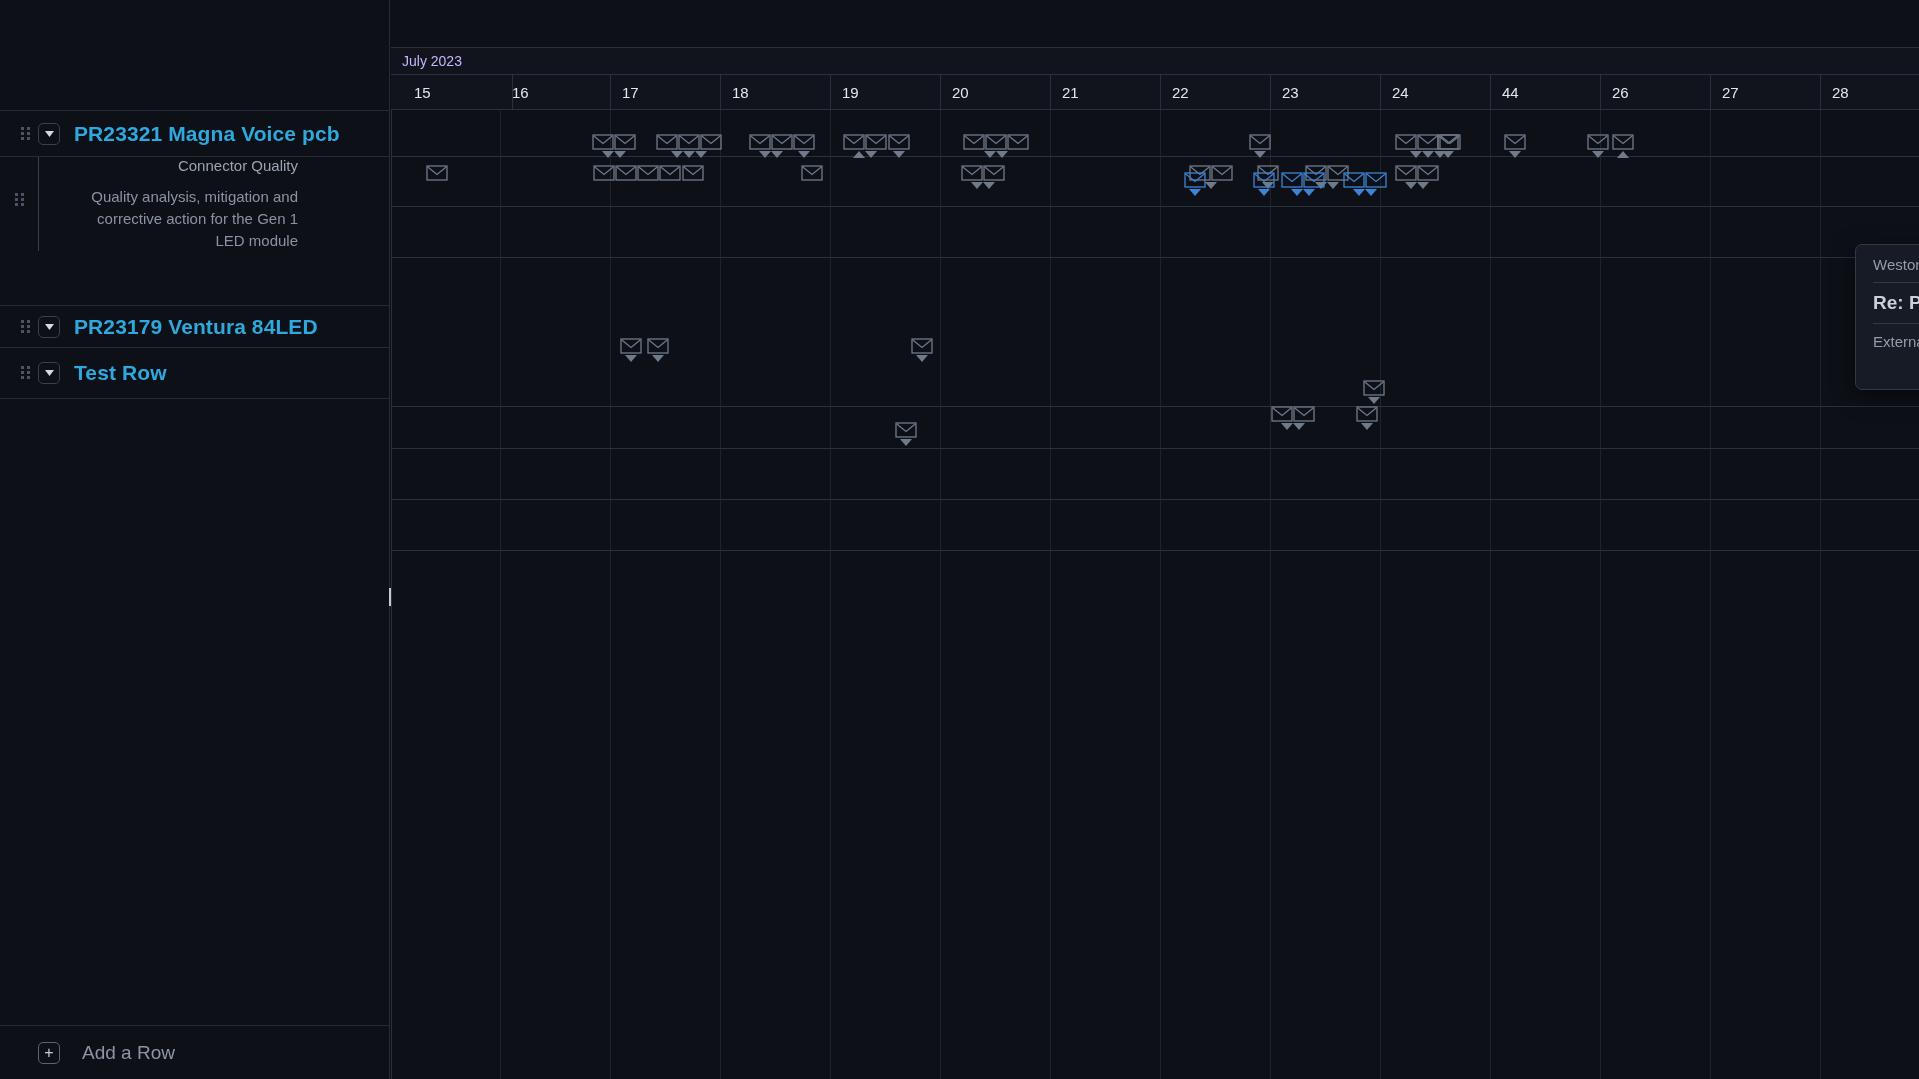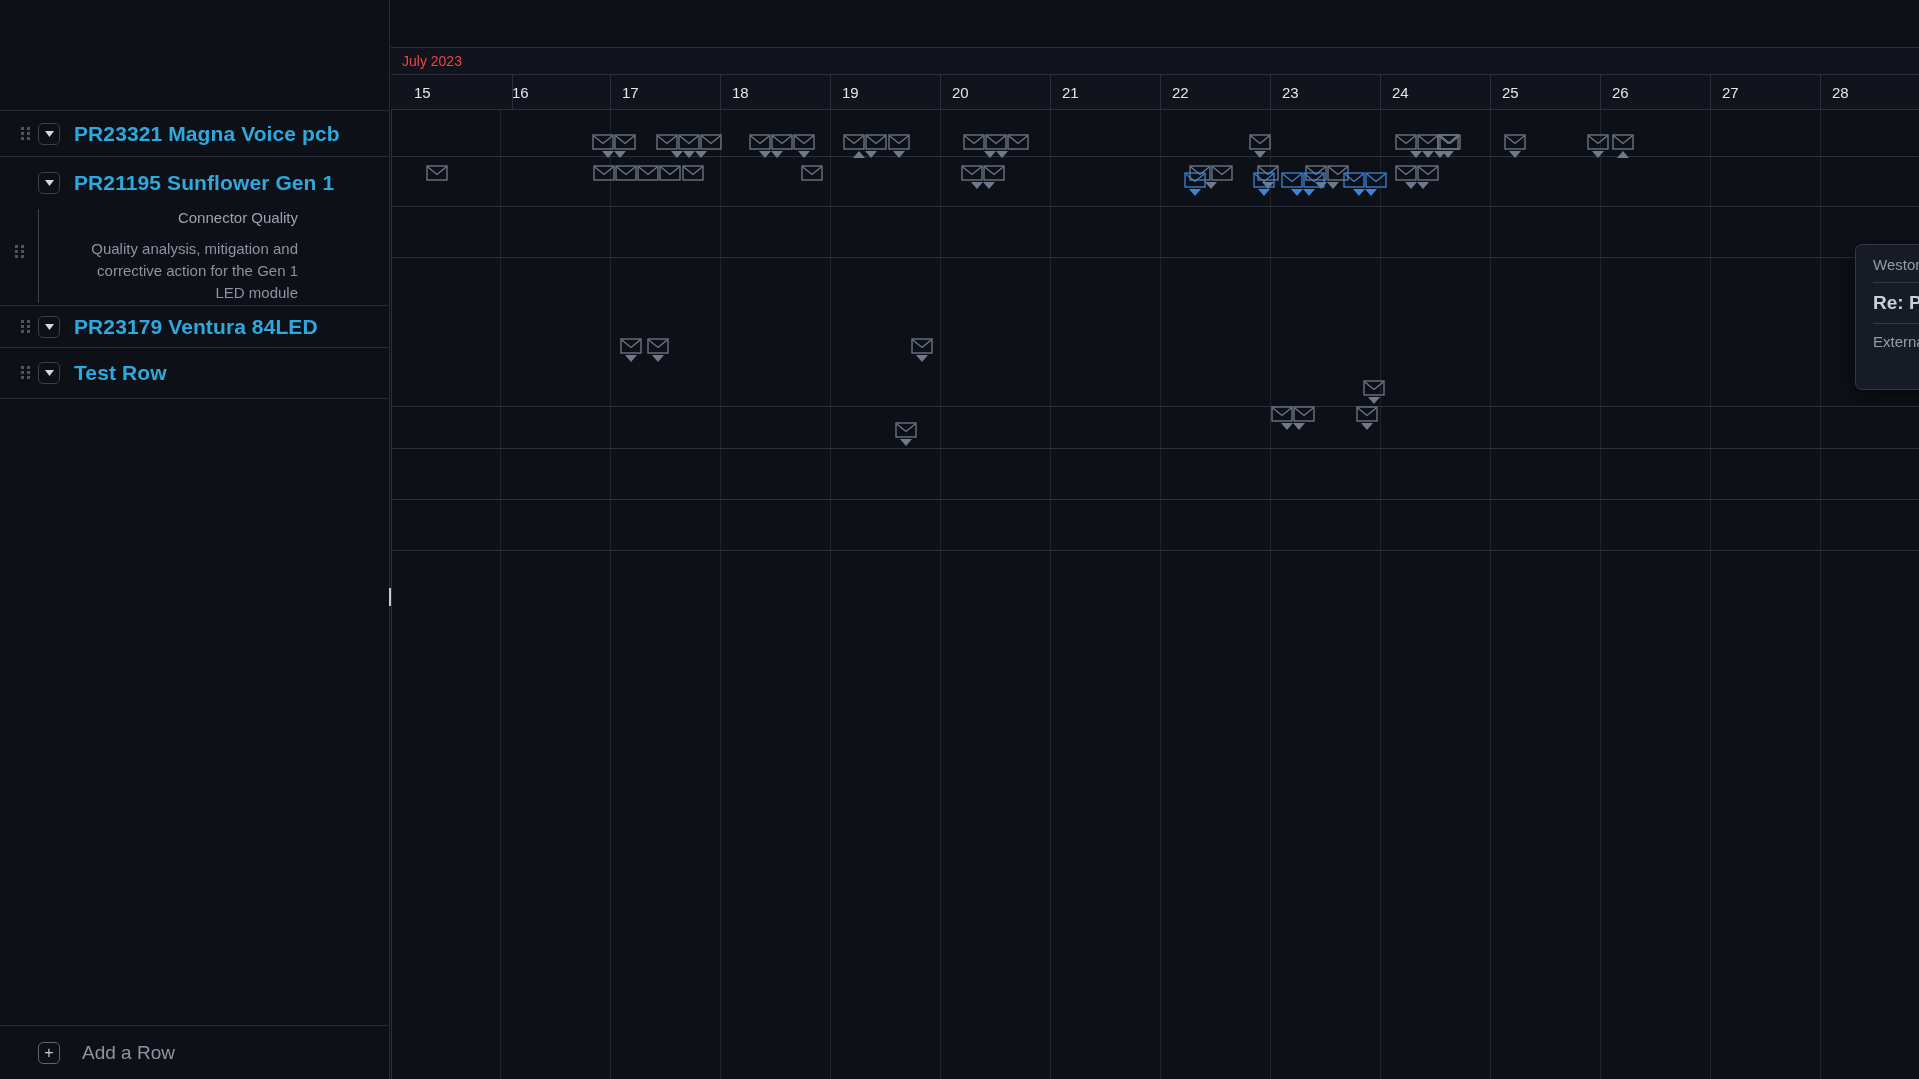--- a/index.html
+++ b/index.html
@@ -75,21 +75,21 @@
   
   #timeline{
     position:absolute; left:391px; top:0; right:0; height:1079px;
     background:#0d1017;
   }
   #month-bar{
     position:absolute; left:0; top:47px; width:1528px; height:28px;
     border-top:1px solid #2b313c; border-bottom:1px solid #2b313c;
     background:#11141c;
   }
-  #month-bar .m{ color:#ef4444; font-size:14px; padding:5px 0 0 11px; }
+  #month-bar .m{ color:#c4b5fd; font-size:14px; padding:5px 0 0 11px; }
   #day-bar{
     position:absolute; left:0; top:75px; width:1528px; height:35px;
     border-bottom:1px solid #2b313c; background:#11141c;
   }
   .day-cell{
     position:absolute; top:0; height:35px; width:110px;
     border-right:1px solid #2b313c;
     color:#e2e7ee; font-size:15px; padding-left:11px; padding-top:9px;
   }
   .grid-col{
@@ -168,29 +168,20 @@
           <svg width="9" height="6" viewBox="0 0 9 6">
               <path d="M0 0 L9 0 L4.5 6 Z" fill="#d4dae3"></path>
             </svg>
         </span>
         <span class="row-title">PR23321 Magna Voice pcb</span>
       </div>
 
 
 
       <div class="side-row expanded" style="height:149px">
-        <div class="exp-head">
-          <span class="spacer"></span>
-          <span class="caret-btn">
-            <svg width="9" height="6" viewBox="0 0 9 6">
-                <path d="M0 0 L9 0 L4.5 6 Z" fill="#d4dae3"></path>
-              </svg>
-          </span>
-          <span class="row-title">PR21195 Sunflower Gen 1</span>
-        </div>
         <div class="exp-body">
           <span class="gripcol">
             <svg width="9" height="14" viewBox="0 0 9 14">
                 <g fill="#4c5464">
               <rect x="0" y="0" width="3" height="3"></rect>
                   <rect x="6" y="0" width="3" height="3"></rect>
               <rect x="0" y="5" width="3" height="3"></rect>
                   <rect x="6" y="5" width="3" height="3"></rect>
               <rect x="0" y="10" width="3" height="3"></rect>
                   <rect x="6" y="10" width="3" height="3"></rect>
@@ -270,21 +261,21 @@
         <div class="day-cell" style="left: 0px; margin-left: 12px;">15</div>
         <div class="day-cell" style="left: 110px;">16</div>
         <div class="day-cell" style="left: 220px;">17</div>
         <div class="day-cell" style="left: 330px;">18</div>
         <div class="day-cell" style="left: 440px;">19</div>
         <div class="day-cell" style="left: 550px;">20</div>
         <div class="day-cell" style="left: 660px;">21</div>
         <div class="day-cell" style="left: 770px;">22</div>
         <div class="day-cell" style="left: 880px;">23</div>
         <div class="day-cell" style="left: 990px;">24</div>
-        <div class="day-cell" style="left: 1100px;">25</div>
+        <div class="day-cell" style="left: 1100px;">44</div>
         <div class="day-cell" style="left: 1210px;">26</div>
         <div class="day-cell" style="left: 1320px;">27</div>
         <div class="day-cell" style="left: 1430px;">28</div>
       </div>
     <div id="tl-left-edge"></div>
 
     <div id="grid">
         <div class="grid-col" style="left: 0px;"></div>
         <div class="grid-col" style="left: 110px;"></div>
         <div class="grid-col" style="left: 220px;"></div>

